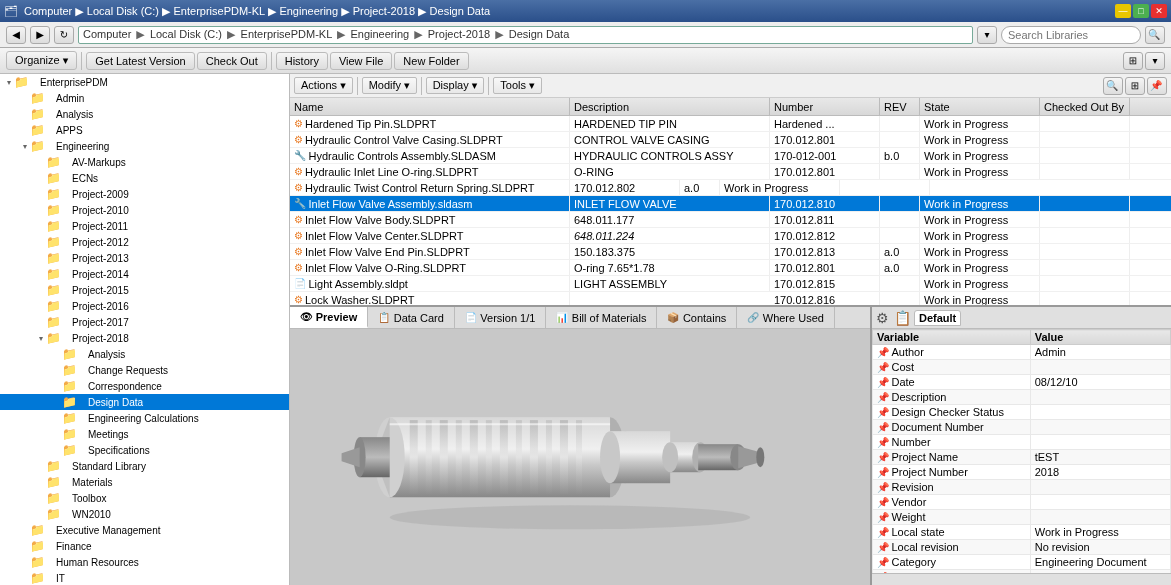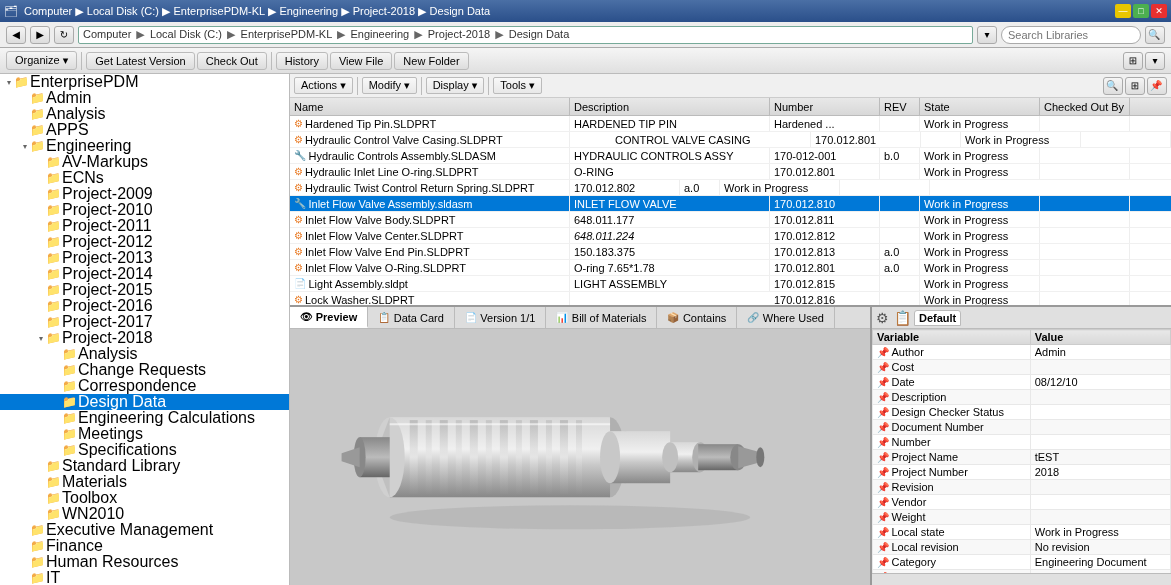--- a/index.html
+++ b/index.html
@@ -123,21 +123,21 @@
       display: flex; align-items: center; justify-content: center;
       flex-shrink: 0;
     }
     .folder-icon { font-size: 12px; color: #f0b432; }
     .folder-icon.selected { color: #adf; }
     .tree-expand {
       width: 10px; height: 16px;
       display: flex; align-items: center; justify-content: center;
       font-size: 8px; color: #666; flex-shrink: 0; cursor: pointer;
     }
-    .tree-label { font-size: 16px; margin-left: 0; }
+    .tree-label { font-size: 10px; margin-left: 10px; }
 
     
     .right-panel {
       flex: 1;
       display: flex;
       flex-direction: column;
       overflow: hidden;
     }
 
     
@@ -633,21 +633,21 @@
               </div>
               <div class="file-cell" style="width: 90px; min-width: 90px;">
                 <span></span>
               </div>
             </div>
             <div class="file-row">
               <div class="file-cell" style="width: 280px; min-width: 280px;">
                 <span class="file-icon">⚙</span>
                 <span>Hydraulic Control Valve Casing.SLDPRT</span>
               </div>
-              <div class="file-cell" style="width: 200px; min-width: 200px; margin-left: 41px;">
+              <div class="file-cell" style="width: 200px; min-width: 200px;">
                 <span>CONTROL VALVE CASING</span>
               </div>
               <div class="file-cell" style="width: 110px; min-width: 110px;">
                 <span>170.012.801</span>
               </div>
               <div class="file-cell" style="width: 40px; min-width: 40px;">
                 <span></span>
               </div>
               <div class="file-cell" style="width: 120px; min-width: 120px;">
                 <span>Work in Progress</span>

